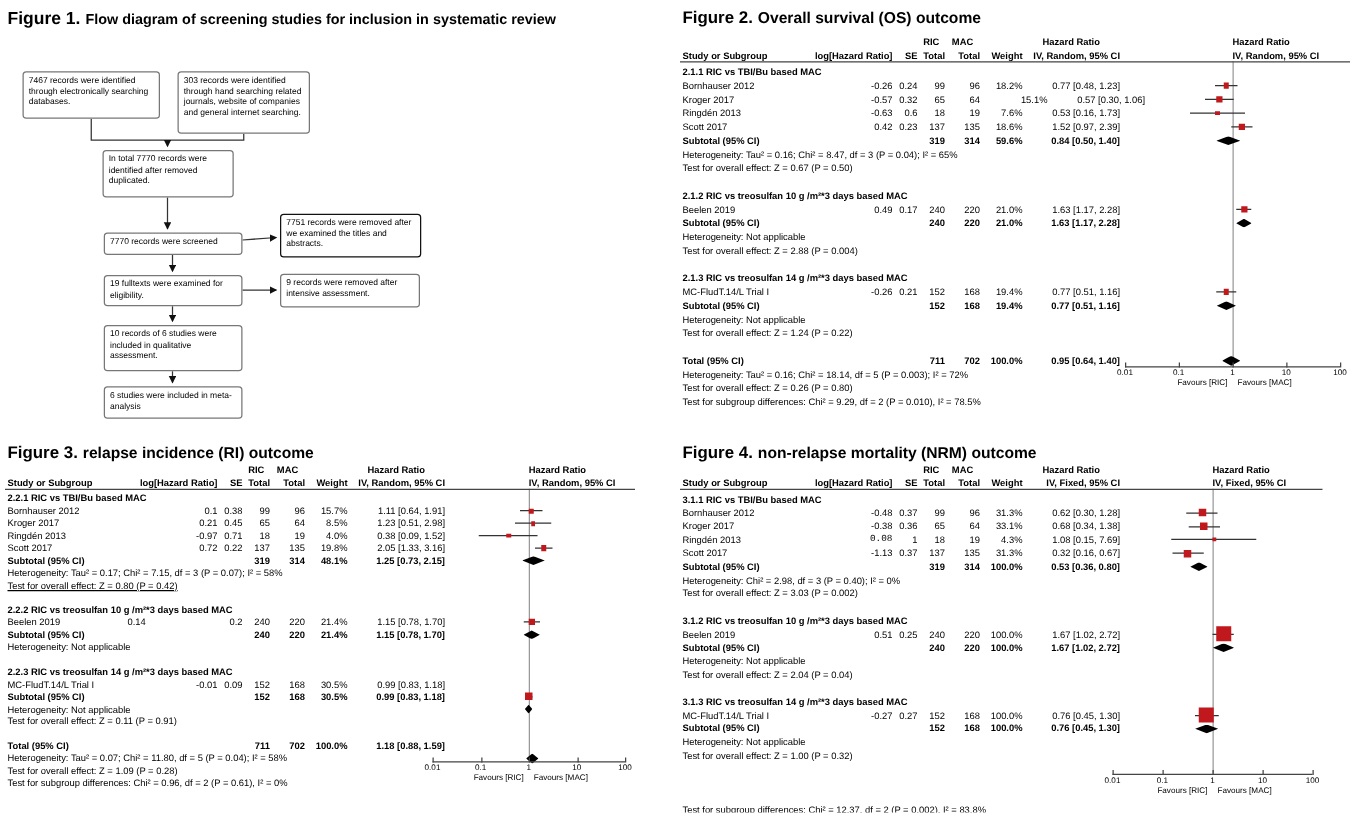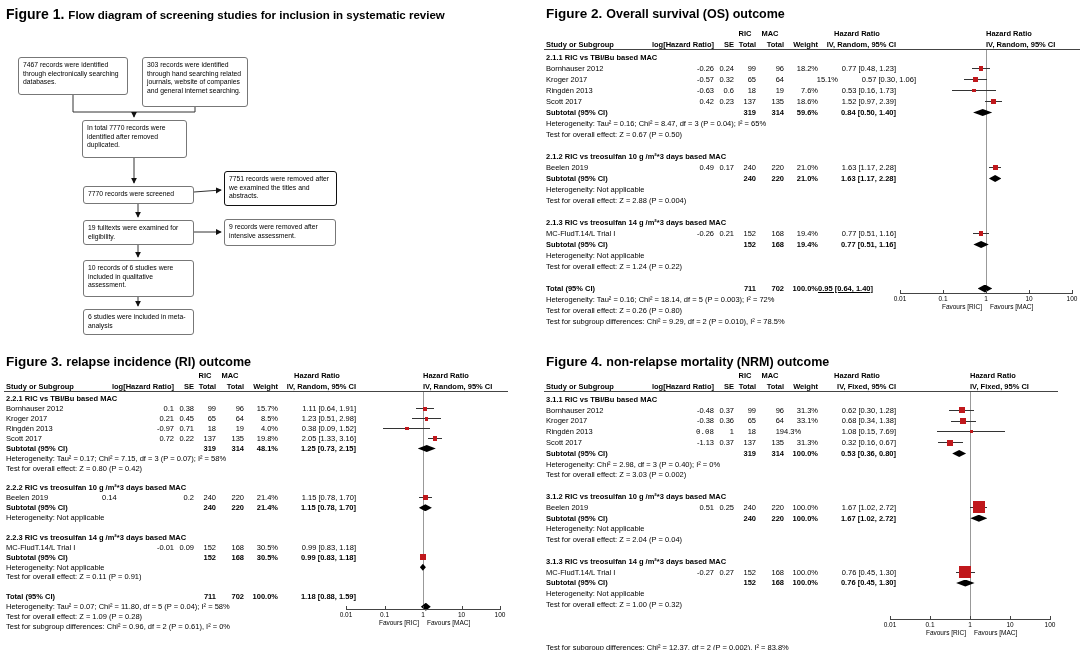--- a/index.html
+++ b/index.html
@@ -189,21 +189,21 @@
       <div class="fr note" style="height: 11px;">Heterogeneity: Not applicable</div>
       <div class="fr note" style="height: 11px;">Test for overall effect: Z = 1.24 (P = 0.22)</div>
       <div class="fr blank" style="height: 11px;"></div>
       <div class="fr total" style="height: 11px;">
         <span class="hc" style="width: 96px; text-align: left;">Total (95% CI)</span>
         <span class="hc" style="width: 72px; text-align: right;"></span>
         <span class="hc" style="width: 20px; text-align: right;"></span>
         <span class="hc" style="width: 22px; text-align: right;">711</span>
         <span class="hc" style="width: 28px; text-align: right;">702</span>
         <span class="hc" style="width: 34px; text-align: right;">100.0%</span>
-        <span class="hc" style="width: 78px;  text-decoration: underline;">0.95 [0.64, 1.40]</span>
+        <span class="hc" style="width: 78px; text-align: right;">0.95 [0.64, 1.40]</span>
       </div>
       <div class="fr note" style="height: 11px;">Heterogeneity: Tau² = 0.16; Chi² = 18.14, df = 5 (P = 0.003); I² = 72%</div>
       <div class="fr note" style="height: 11px;">Test for overall effect: Z = 0.26 (P = 0.80)</div>
       <div class="fr note" style="height: 11px;">Test for subgroup differences: Chi² = 9.29, df = 2 (P = 0.010), I² = 78.5%</div>
     </div>
   <div class="f-plot">
       <div class="vline" style="left: 446px; top: 49px; height: 243.9px;"></div>
       <div class="ciline" style="left: 432.293px; width: 17.5725px; top: 68px;"></div>
       <div class="sq" style="left: 438.8px; top: 66.181px; width: 4.638px; height: 4.638px;"></div>
       <div class="ciline" style="left: 423.516px; width: 23.5719px; top: 79px;"></div>
@@ -302,21 +302,21 @@
       <div class="fr subtotal" style="height: 9.9px;">
         <span class="hc" style="width: 96px; text-align: left;">Subtotal (95% CI)</span>
         <span class="hc" style="width: 72px; text-align: right;"></span>
         <span class="hc" style="width: 20px; text-align: right;"></span>
         <span class="hc" style="width: 22px; text-align: right;">319</span>
         <span class="hc" style="width: 28px; text-align: right;">314</span>
         <span class="hc" style="width: 34px; text-align: right;">48.1%</span>
         <span class="hc" style="width: 78px; text-align: right;">1.25 [0.73, 2.15]</span>
       </div>
       <div class="fr note" style="height: 9.9px;">Heterogeneity: Tau² = 0.17; Chi² = 7.15, df = 3 (P = 0.07); I² = 58%</div>
-      <div class="fr note" style="height: 9.9px;">Test for overall effect: Z = 0.80 (P = 0.42)</div>
+      <div class="fr note" style="height: 9.9px; text-decoration: underline;">Test for overall effect: Z = 0.80 (P = 0.42)</div>
       <div class="fr blank" style="height: 9.9px;"></div>
       <div class="fr sect" style="height: 9.9px;">2.2.2 RIC vs treosulfan 10 g /m²*3 days based MAC</div>
       <div class="fr study" style="height: 9.9px;">
         <span class="hc" style="width: 96px; text-align: left;">Beelen 2019</span>
         <span class="hc" style="width: 72px; ">0.14</span>
         <span class="hc" style="width: 20px; text-align: right;">0.2</span>
         <span class="hc" style="width: 22px; text-align: right;">240</span>
         <span class="hc" style="width: 28px; text-align: right;">220</span>
         <span class="hc" style="width: 34px; text-align: right;">21.4%</span>
         <span class="hc" style="width: 78px; text-align: right;">1.15 [0.78, 1.70]</span>
@@ -445,21 +445,21 @@
         <span class="hc" style="width: 28px; text-align: right;">64</span>
         <span class="hc" style="width: 34px; text-align: right;">33.1%</span>
         <span class="hc" style="width: 78px; text-align: right;">0.68 [0.34, 1.38]</span>
       </div>
       <div class="fr study" style="height: 10.8px;">
         <span class="hc" style="width: 96px; text-align: left;">Ringdén 2013</span>
         <span class="hc" style="width: 72px; text-align: right; font-family: Liberation Mono, monospace;">0.08</span>
         <span class="hc" style="width: 20px; text-align: right;">1</span>
         <span class="hc" style="width: 22px; text-align: right;">18</span>
         <span class="hc" style="width: 28px; text-align: right;">19</span>
-        <span class="hc" style="width: 34px; ">4.3%</span>
+        <span class="hc" style="width: 34px; text-align: right;">4.3%</span>
         <span class="hc" style="width: 78px; text-align: right;">1.08 [0.15, 7.69]</span>
       </div>
       <div class="fr study" style="height: 10.8px;">
         <span class="hc" style="width: 96px; text-align: left;">Scott 2017</span>
         <span class="hc" style="width: 72px; text-align: right;">-1.13</span>
         <span class="hc" style="width: 20px; text-align: right;">0.37</span>
         <span class="hc" style="width: 22px; text-align: right;">137</span>
         <span class="hc" style="width: 28px; text-align: right;">135</span>
         <span class="hc" style="width: 34px; text-align: right;">31.3%</span>
         <span class="hc" style="width: 78px; text-align: right;">0.32 [0.16, 0.67]</span>

